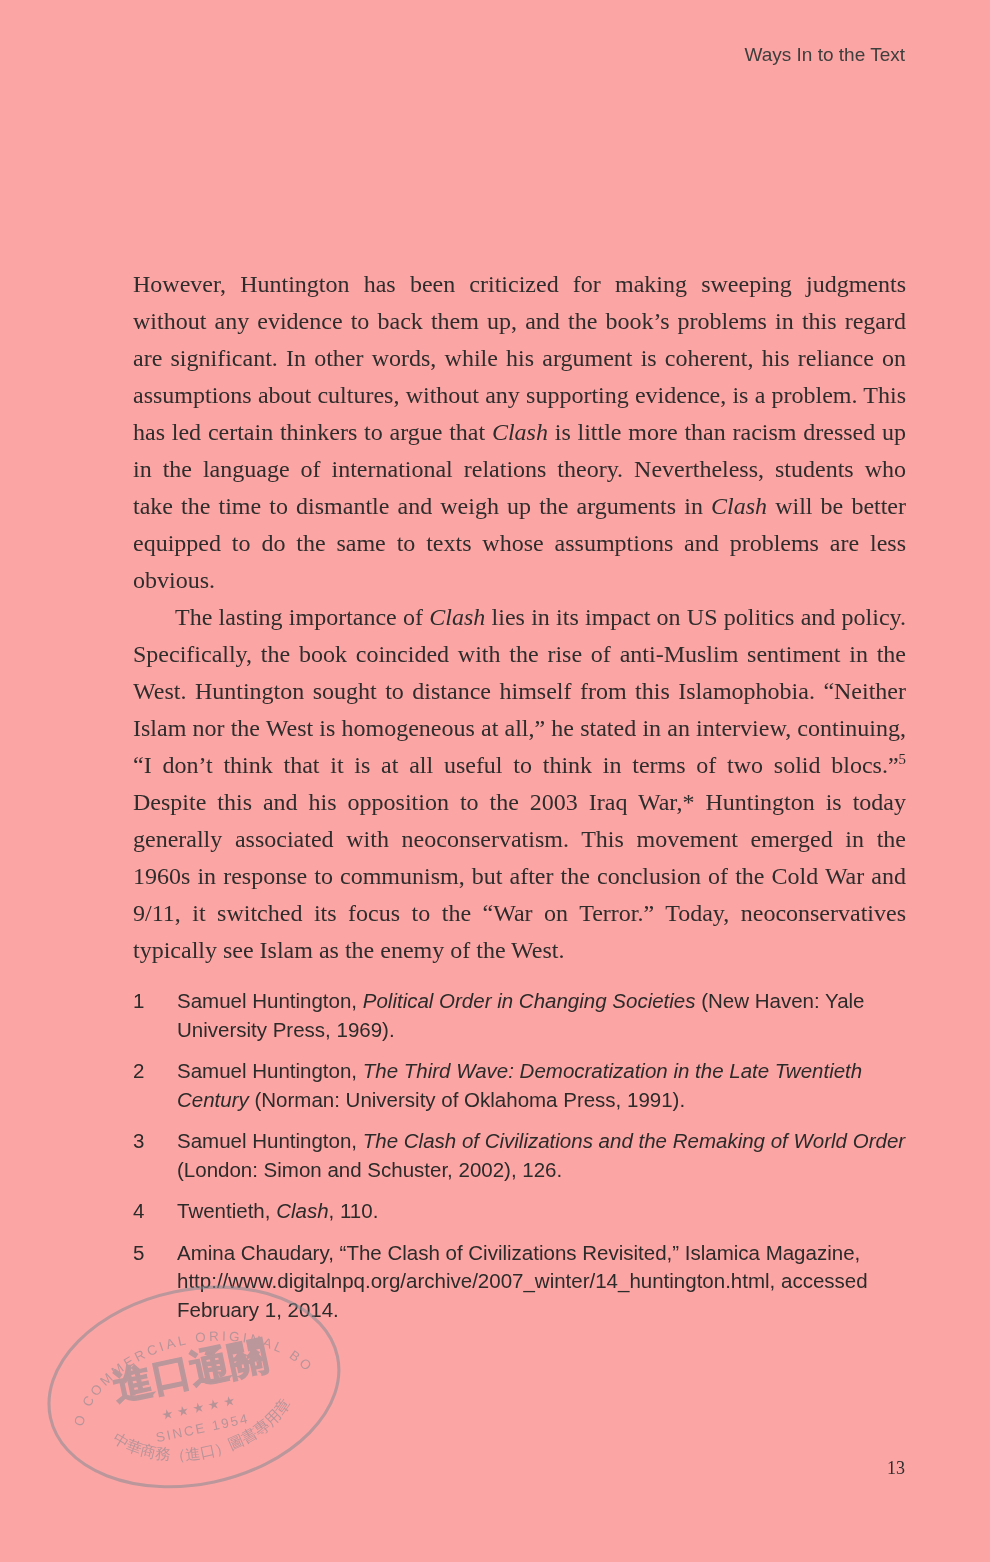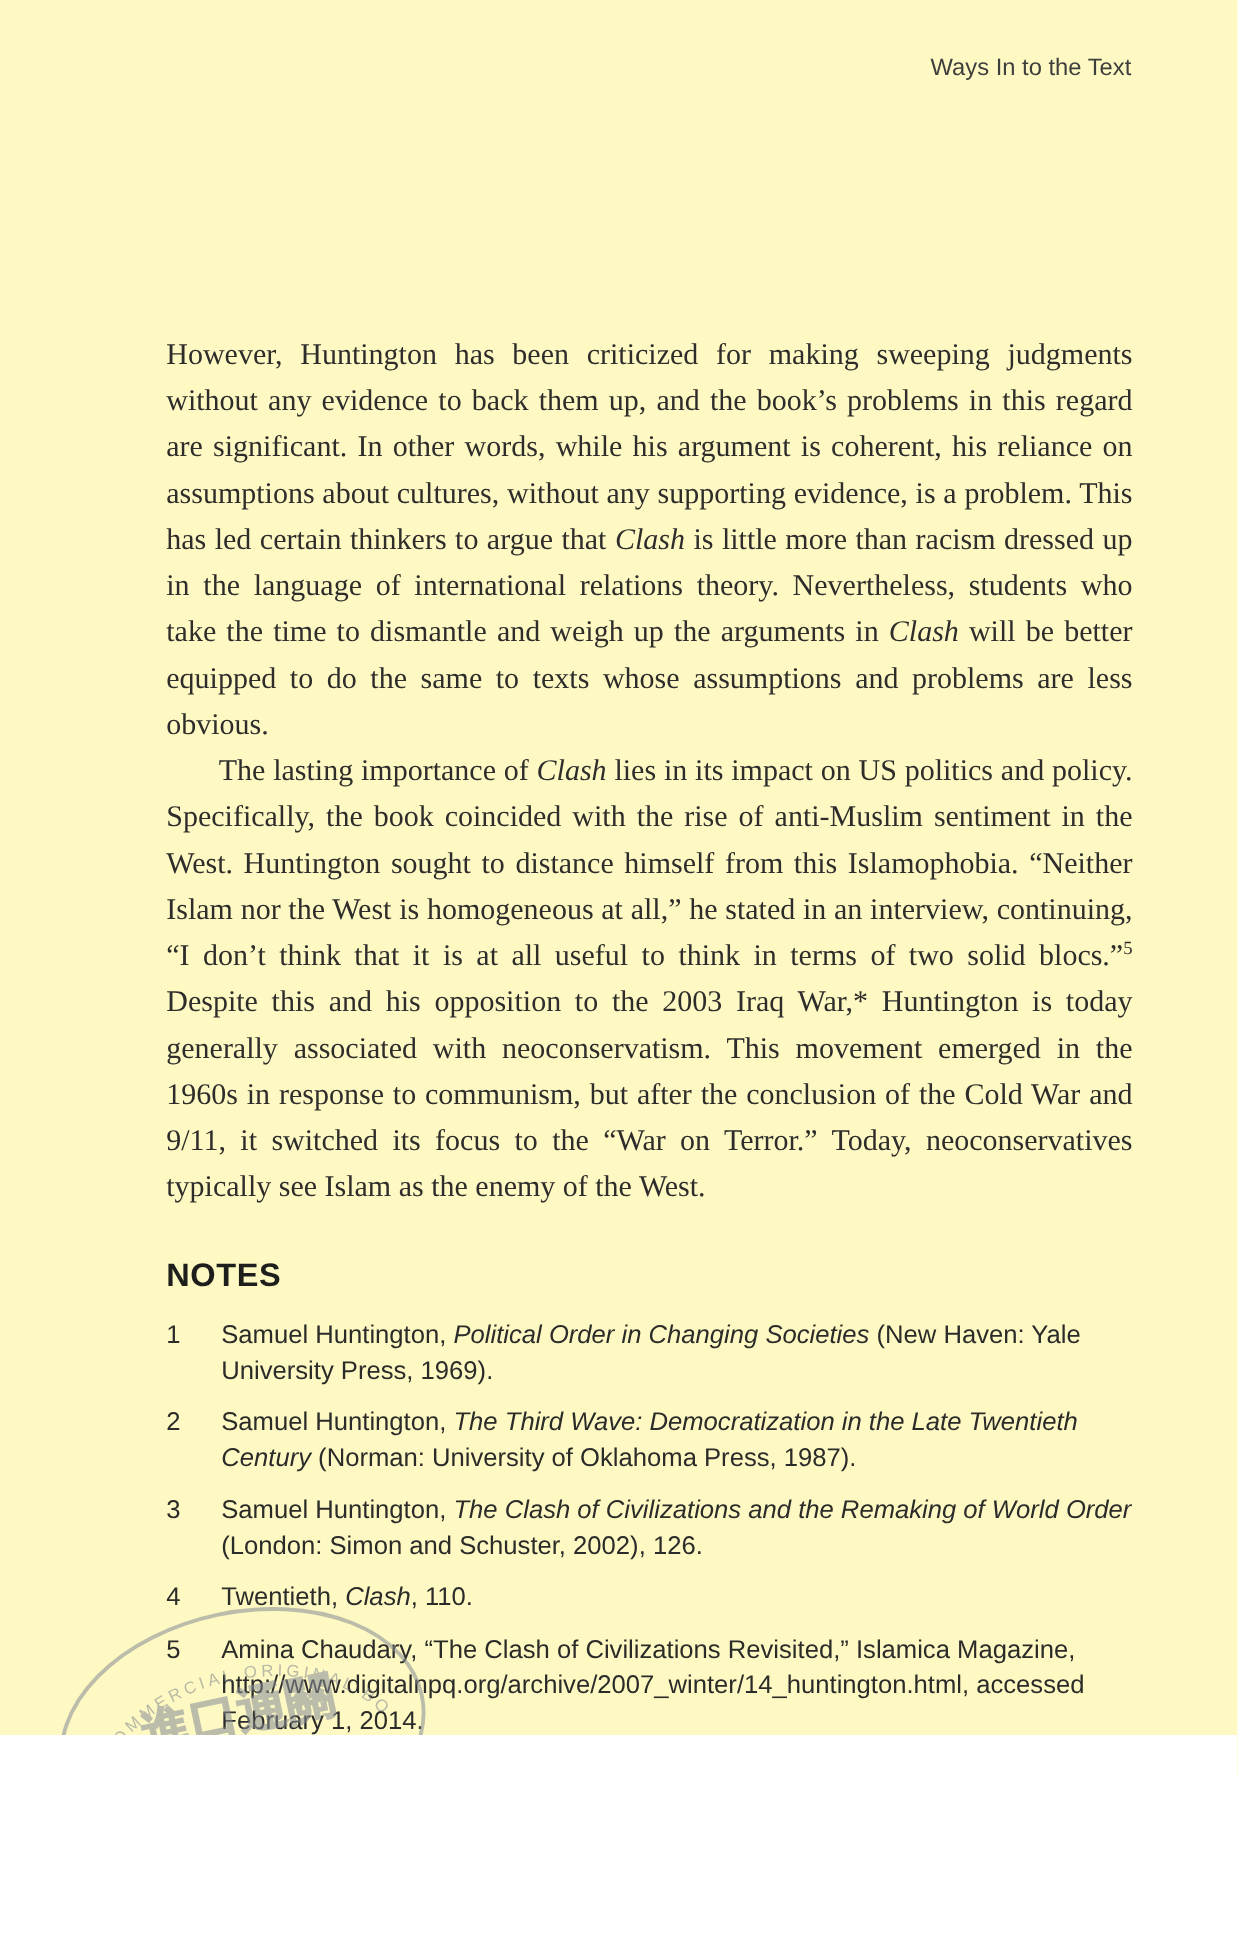--- a/index.html
+++ b/index.html
@@ -1,20 +1,20 @@
 <!DOCTYPE html>
 <html><head>
 <meta charset="utf-8">
 <style>
   html, body { margin: 0; padding: 0; background: #ffffff; }
   .page {
     position: relative;
     width: 990px;
-    height: 1388px;
-    background: #fef9c3;
+    height: 1562px;
+    background: #fca5a5;
     font-family: "Liberation Serif", serif;
     color: #2e2d2b;
     overflow: hidden;
   }
   .running-header {
     position: absolute;
     top: 44px;
     right: 85px;
     font-family: "Liberation Sans", sans-serif;
     font-size: 19px;
@@ -83,30 +83,29 @@
 <div class="page">
 
   <div class="running-header">Ways In to the Text</div>
 
   <div class="content">
     <div>
         <p class="body-para"><span>However, Huntington has been criticized for making sweeping judgments without any evidence to back them up, and the book’s problems in this regard are significant. In other words, while his argument is coherent, his reliance on assumptions about cultures, without any supporting evidence, is a problem. This has led certain thinkers to argue that </span><span style="font-style: italic;">Clash</span><span> is little more than racism dressed up in the language of international relations theory. Nevertheless, students who take the time to dismantle and weigh up the arguments in </span><span style="font-style: italic;">Clash</span><span> will be better equipped to do the same to texts whose assumptions and problems are less obvious.</span></p>
         <p class="body-para indent"><span>The lasting importance of </span><span style="font-style: italic;">Clash</span><span> lies in its impact on US politics and policy. Specifically, the book coincided with the rise of anti-Muslim sentiment in the West. Huntington sought to distance himself from this Islamophobia. “Neither Islam nor the West is homogeneous at all,” he stated in an interview, continuing, “I don’t think that it is at all useful to think in terms of two solid blocs.”</span><sup>5</sup><span> Despite this and his opposition to the 2003 Iraq War,* Huntington is today generally associated with neoconservatism. This movement emerged in the 1960s in response to communism, but after the conclusion of the Cold War and 9/11, it switched its focus to the “War on Terror.” Today, neoconservatives typically see Islam as the enemy of the West.</span></p>
       </div>
 
-    <h2 class="notes-heading">NOTES</h2>
 
     <div class="notes-list">
         <div class="note-item">
           <div class="note-number">1</div>
           <div class="note-text"><span>Samuel Huntington, </span><span style="font-style: italic;">Political Order in Changing Societies</span><span> (New Haven: Yale University Press, 1969).</span></div>
         </div>
         <div class="note-item">
           <div class="note-number">2</div>
-          <div class="note-text"><span>Samuel Huntington, </span><span style="font-style: italic;">The Third Wave: Democratization in the Late Twentieth Century</span><span> (Norman: University of Oklahoma Press, 1987).</span></div>
+          <div class="note-text"><span>Samuel Huntington, </span><span style="font-style: italic;">The Third Wave: Democratization in the Late Twentieth Century</span><span> (Norman: University of Oklahoma Press, 1991).</span></div>
         </div>
         <div class="note-item">
           <div class="note-number">3</div>
           <div class="note-text"><span>Samuel Huntington, </span><span style="font-style: italic;">The Clash of Civilizations and the Remaking of World Order</span><span> (London: Simon and Schuster, 2002), 126.</span></div>
         </div>
         <div class="note-item">
           <div class="note-number">4</div>
           <div class="note-text"><span>Twentieth, </span><span style="font-style: italic;">Clash</span><span>, 110.</span></div>
         </div>
         <div class="note-item">

